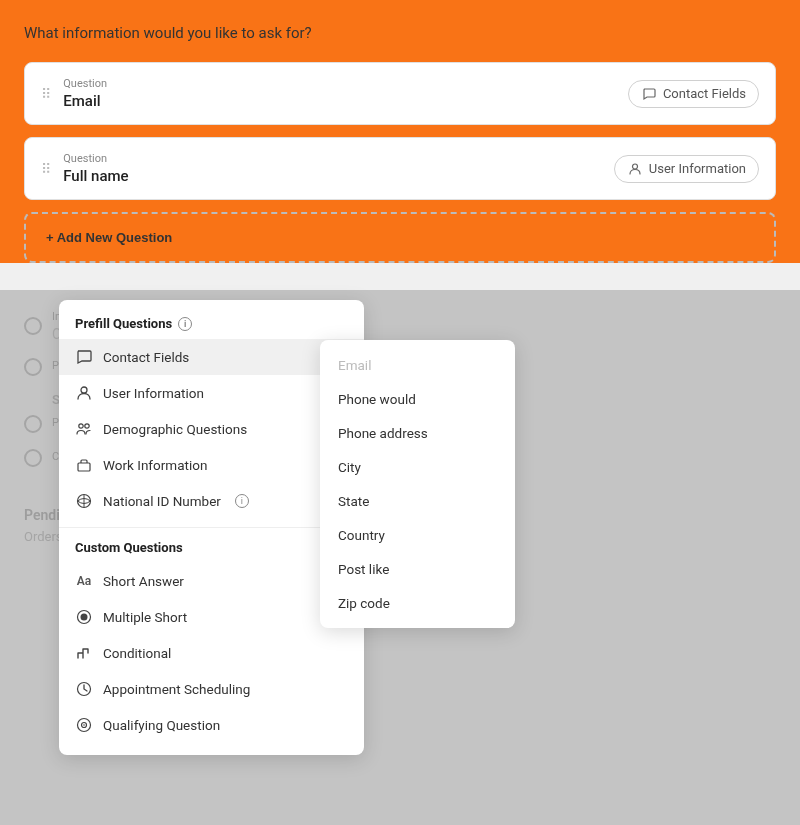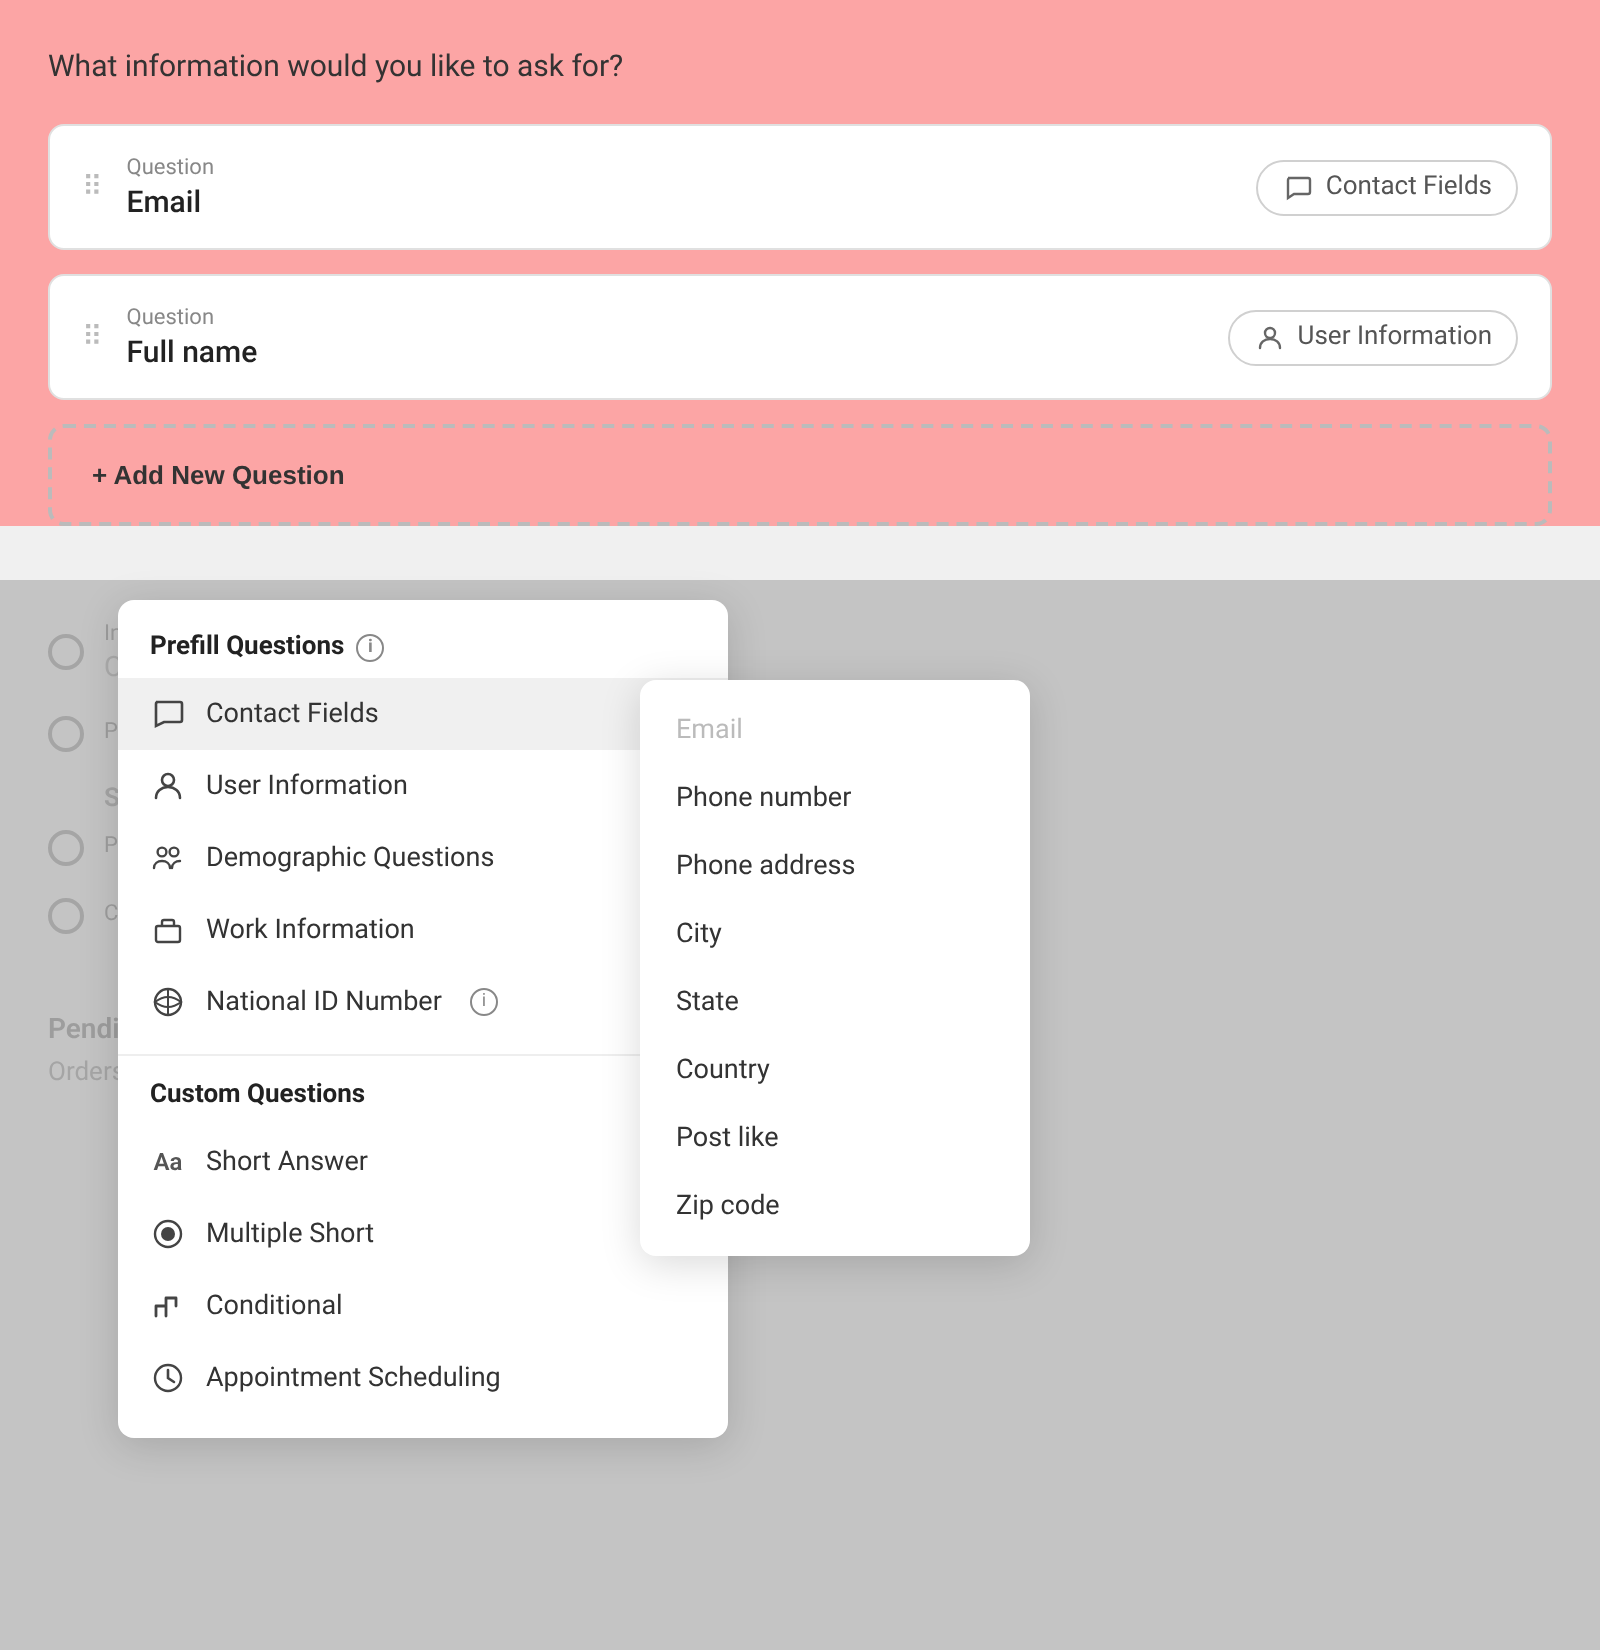--- a/index.html
+++ b/index.html
@@ -6,21 +6,21 @@
     body {
       font-family: -apple-system, BlinkMacSystemFont, 'Segoe UI', Roboto, sans-serif;
       background: #f0f0f0;
       width: 800px;
       min-height: 825px;
       position: relative;
       overflow: hidden;
     }
 
     .main-content {
-      background: #fca5a5;
+      background: #f97316;
       padding: 24px 24px 0 24px;
       width: 100%;
     }
 
     .page-question {
       font-size: 15px;
       color: #333;
       margin-bottom: 20px;
     }
 
@@ -438,24 +438,36 @@
       <span class="menu-icon">
         <svg width="16" height="16" viewBox="0 0 16 16" fill="none">
           <circle cx="8" cy="8" r="6.5" stroke="#444" stroke-width="1.2"></circle>
           <path d="M8 4v4l3 2" stroke="#444" stroke-width="1.3" stroke-linecap="round"></path>
         </svg>
       </span>
       <span>Appointment Scheduling</span>
     </div>
   </div>
 
+  <div class="menu-item">
+    <div class="menu-item-left">
+      <span class="menu-icon">
+        <svg width="16" height="16" viewBox="0 0 16 16" fill="none">
+          <circle cx="8" cy="8" r="6.5" stroke="#444" stroke-width="1.2"></circle>
+          <circle cx="8" cy="8" r="2.5" stroke="#444" stroke-width="1.2"></circle>
+          <circle cx="8" cy="8" r="0.8" fill="#444"></circle>
+        </svg>
+      </span>
+      <span>Qualifying Question</span>
+    </div>
+  </div>
 </div>
 
 <div class="submenu">
   <div class="submenu-item greyed">Email</div>
-  <div class="submenu-item">Phone number</div>
+  <div class="submenu-item">Phone would</div>
   <div class="submenu-item">Phone address</div>
   <div class="submenu-item">City</div>
   <div class="submenu-item">State</div>
   <div class="submenu-item">Country</div>
   <div class="submenu-item">Post like</div>
   <div class="submenu-item">Zip code</div>
 </div>
 
 </body></html>

